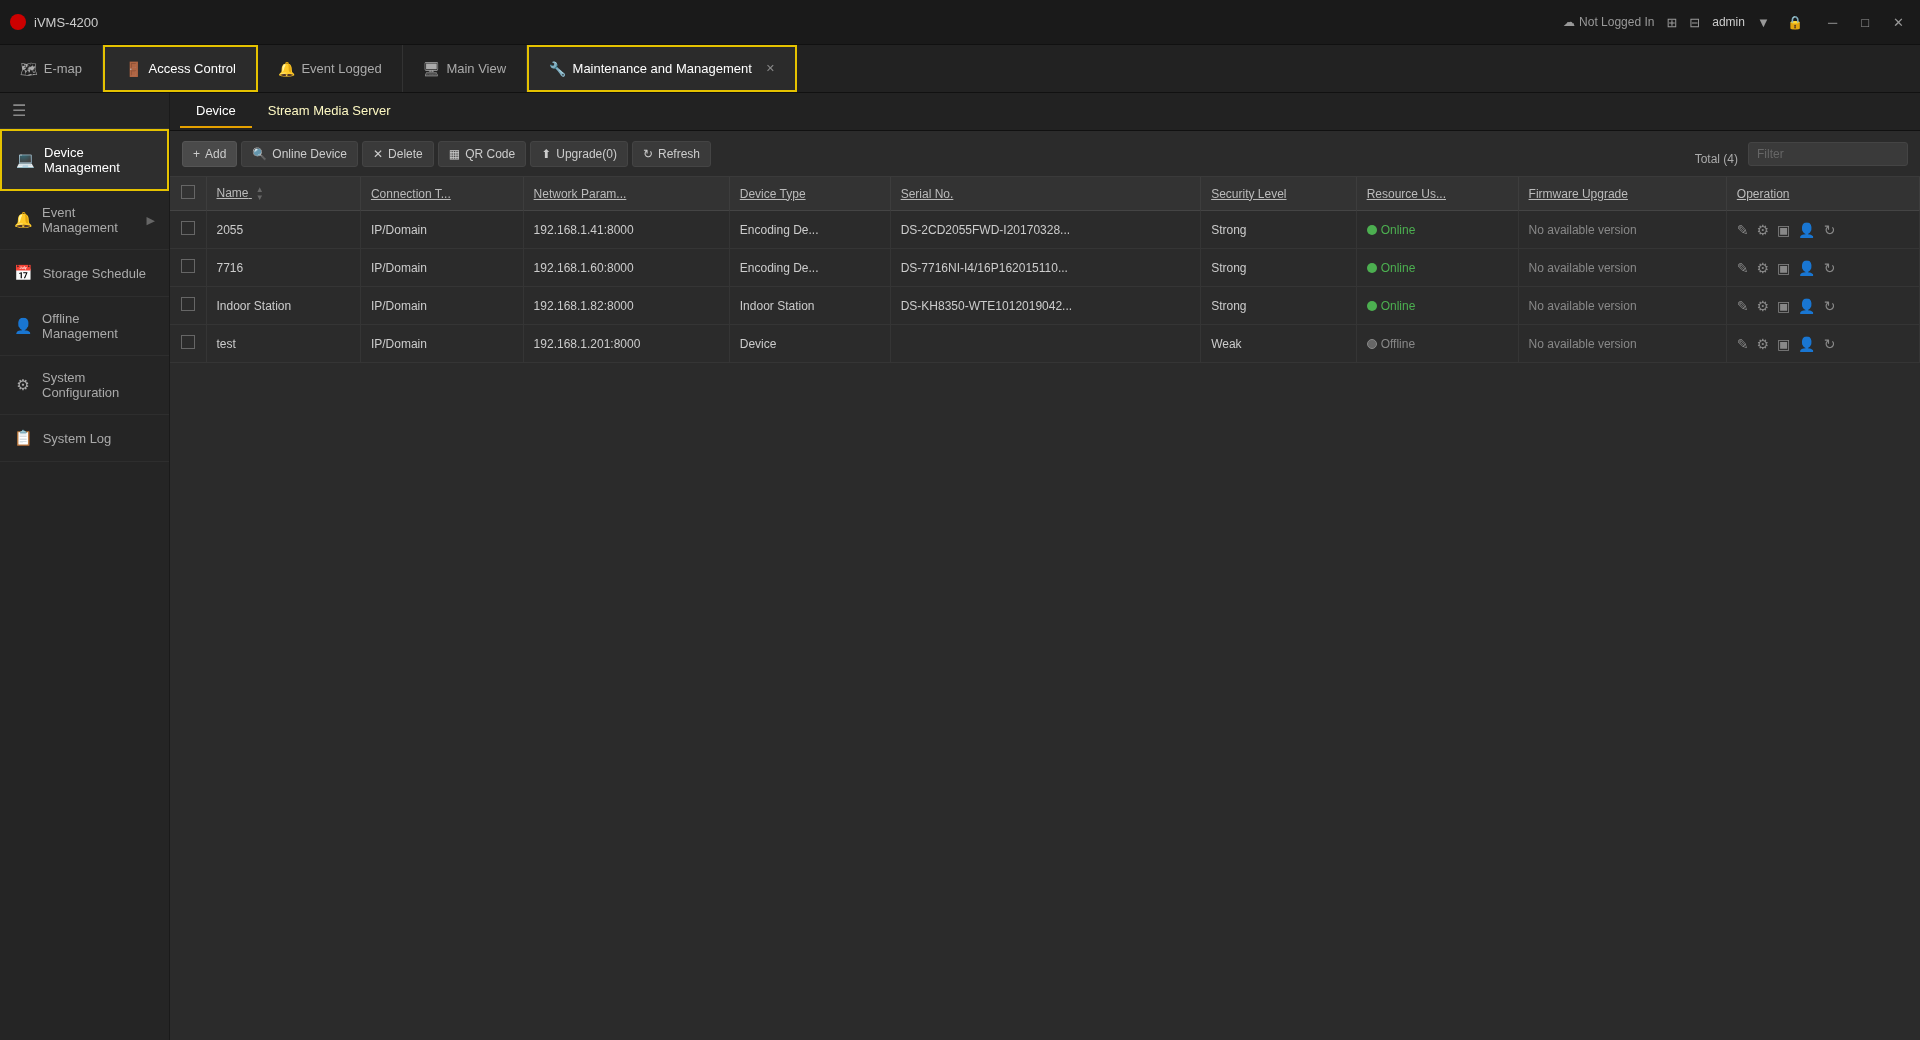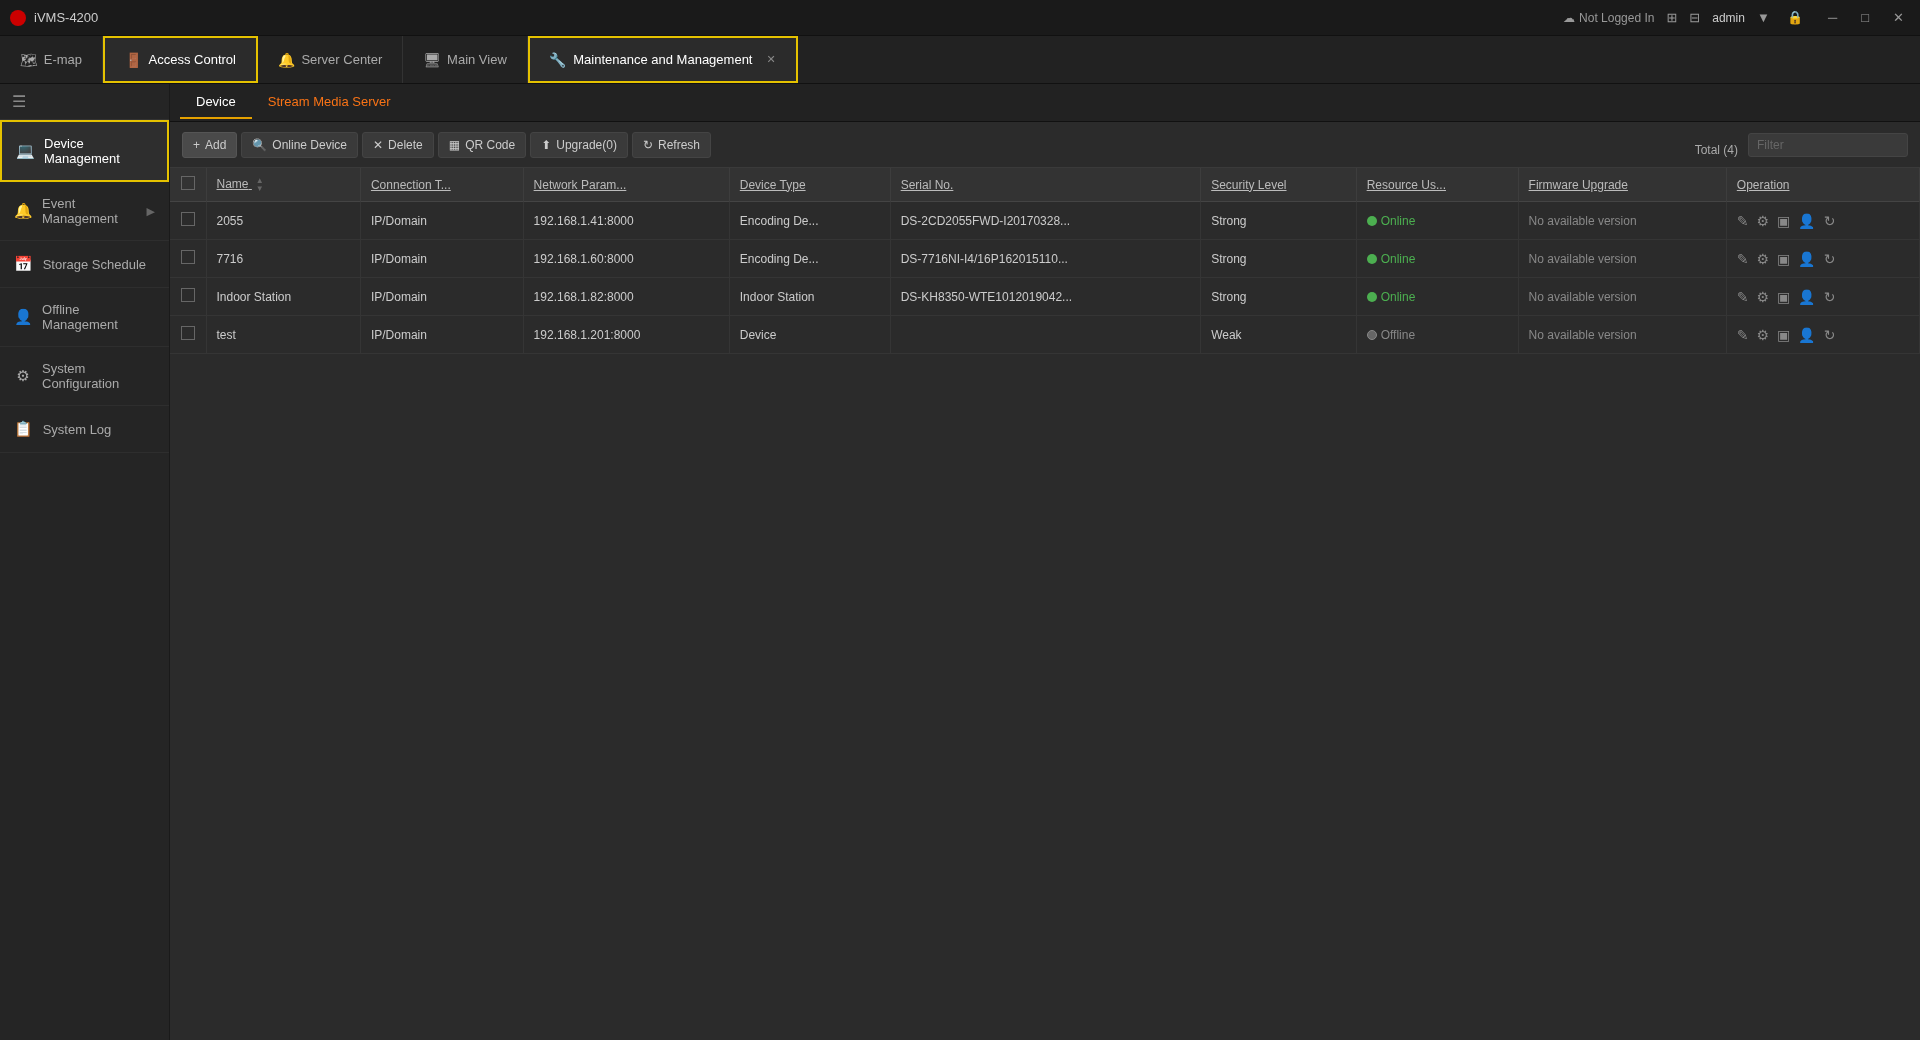--- a/index.html
+++ b/index.html
@@ -8,21 +8,21 @@
       height: 1040px;
       background: #2b2b2b;
       font-family: Arial, sans-serif;
       font-size: 13px;
       color: #ccc;
       overflow: hidden;
     }
 
     
     .titlebar {
-      height: 36px;
+      height: 45px;
       background: #1a1a1a;
       display: flex;
       align-items: center;
       justify-content: space-between;
       padding: 0 10px;
       border-bottom: 1px solid #111;
     }
     .titlebar-left {
       display: flex;
       align-items: center;
@@ -162,21 +162,21 @@
       height: 38px;
       background: #222;
       display: flex;
       align-items: center;
       border-bottom: 1px solid #111;
       padding: 0 10px;
     }
     .sub-tab {
       padding: 8px 16px;
       cursor: pointer;
-      color: #f97316;
+      color: #fef9c3;
       font-size: 13px;
       border-bottom: 2px solid transparent;
     }
     .sub-tab.active {
       color: #fff;
       border-bottom: 2px solid #e5a100;
     }
 
     
     .toolbar {
@@ -339,21 +339,21 @@
   <div class="nav-item">
     <span class="nav-icon">🗺</span>
     <span>E-map</span>
   </div>
   <div class="nav-item highlighted" style="border:2px solid #e5c200;">
     <span class="nav-icon">🚪</span>
     <span>Access Control</span>
   </div>
   <div class="nav-item">
     <span class="nav-icon">🔔</span>
-    <span>Server Center</span>
+    <span>Event Logged</span>
   </div>
   <div class="nav-item">
     <span class="nav-icon">🖥</span>
     <span>Main View</span>
   </div>
   <div class="nav-item active-tab highlighted" style="border:2px solid #e5c200;background:#2b2b2b;color:#fff;">
     <span class="nav-icon">🔧</span>
     <span>Maintenance and Management</span>
     <span style="margin-left:8px;color:#888;font-size:11px;">✕</span>
   </div>

